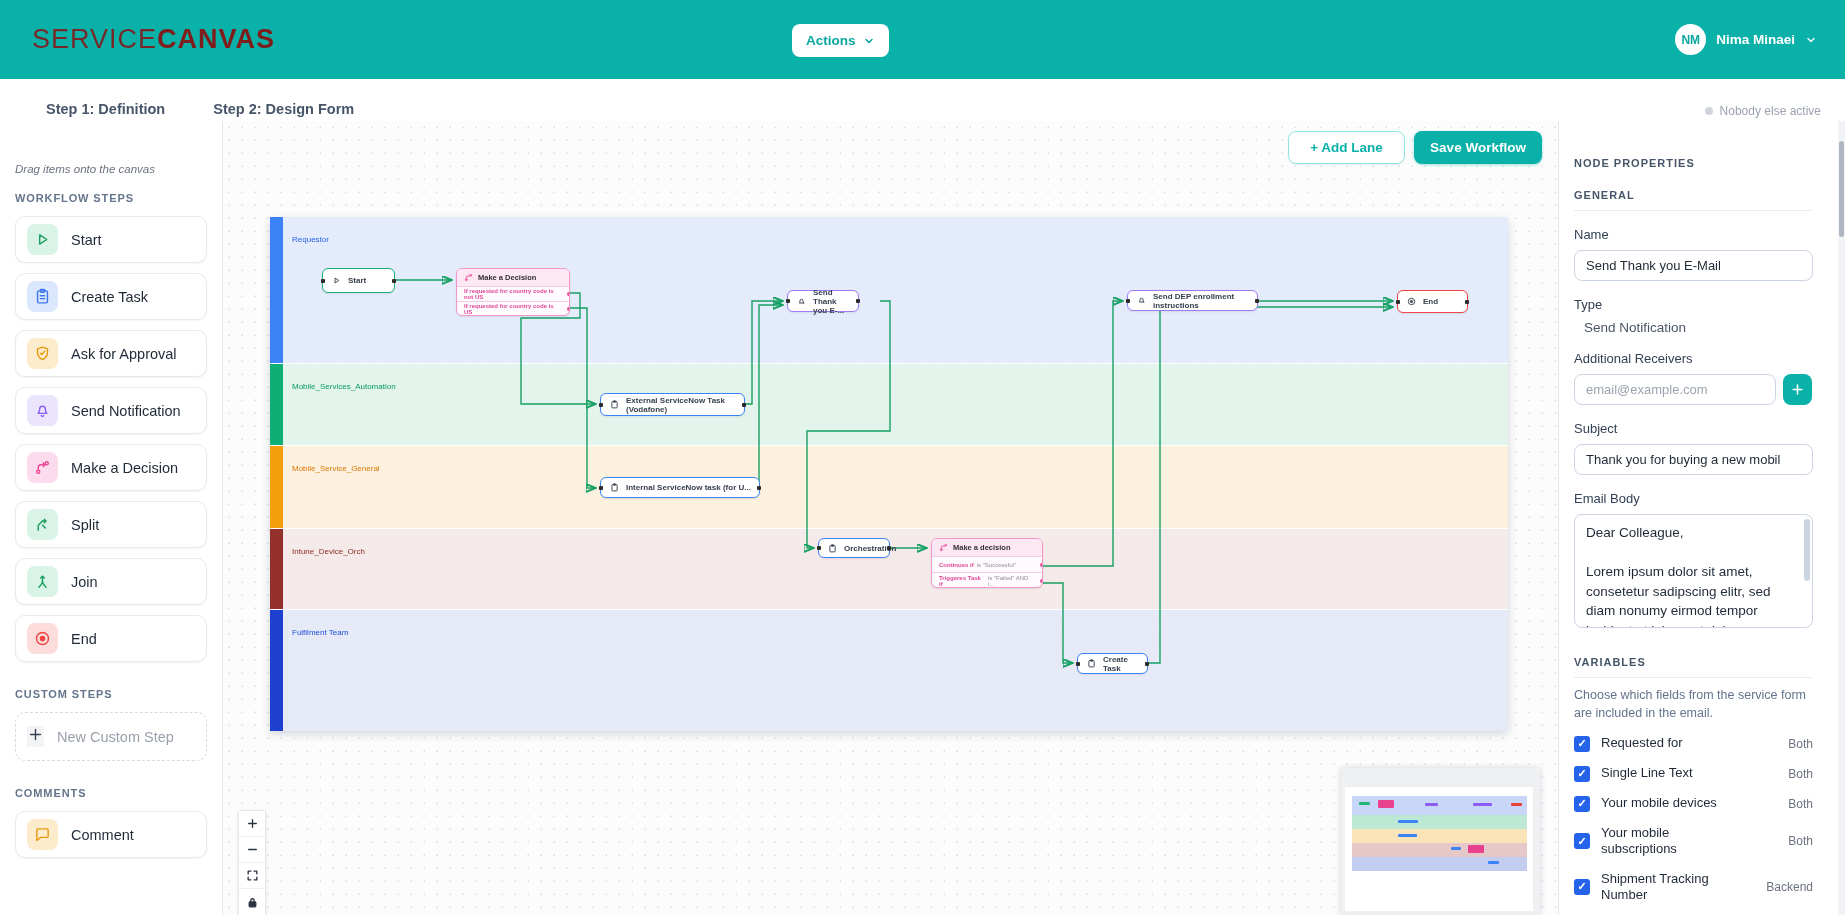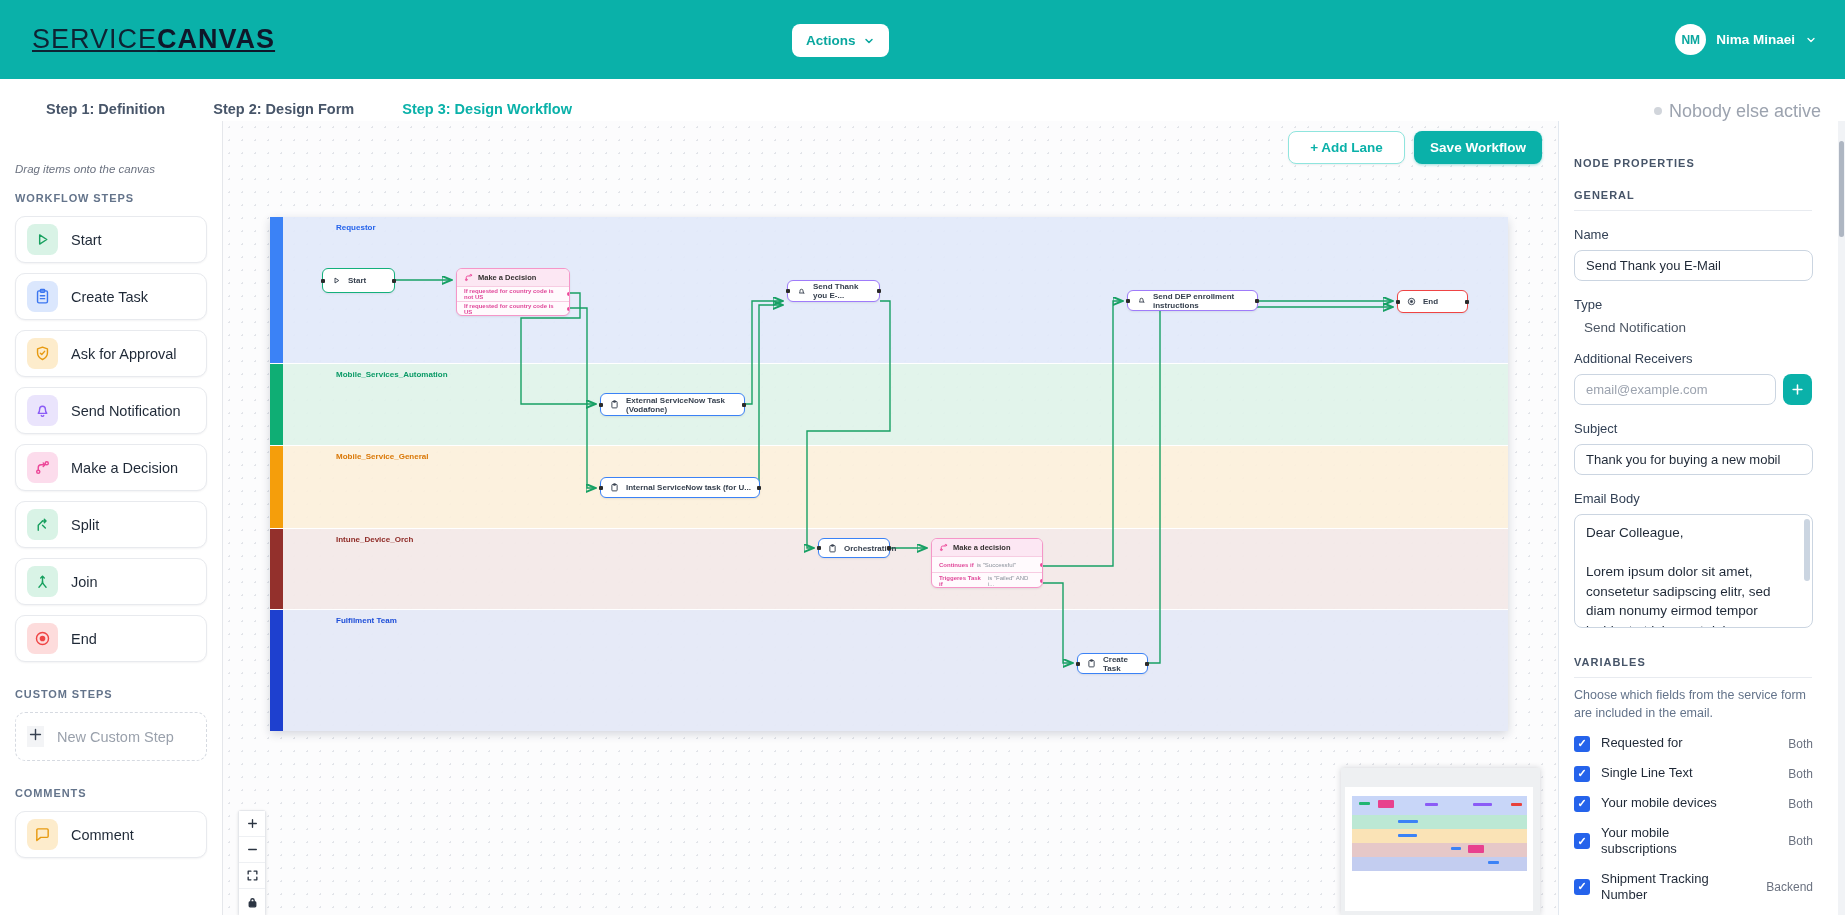--- a/index.html
+++ b/index.html
@@ -1,34 +1,34 @@
 <!DOCTYPE html>
 <html><head>
 <meta charset="utf-8">
 <style>
   * { box-sizing: border-box; margin: 0; padding: 0; }
   html,body { width:1845px; height:915px; overflow:hidden; }
   body { font-family:"Liberation Sans", sans-serif; background:#fff; position:relative; }
 
   
   .header { position:absolute; left:0; top:0; width:1845px; height:79px; background:#0ab1a9; display:flex; align-items:center; }
-  .brand { margin-left:32px; color:#0f172a; font-size:27px; letter-spacing:1px;text-decoration:underline; }
+  .brand { margin-left:32px; color:#7f1d1d; font-size:27px; letter-spacing:1px; }
   .brand .thin { font-weight:400; opacity:.92; }
   .brand .bold { font-weight:800; }
   .actions-btn { position:absolute; left:792px; top:24px; height:33px; padding:0 14px; background:#fff; border:none; border-radius:8px; color:#0aa79f; font-size:13.5px; font-weight:700; display:flex; align-items:center; gap:7px; cursor:pointer; font-family:inherit; }
   .user { position:absolute; right:28px; top:24px; display:flex; align-items:center; gap:10px; color:#fff; }
   .avatar { width:31px; height:31px; border-radius:50%; background:#fff; color:#0aa79f; font-size:12px; font-weight:700; display:flex; align-items:center; justify-content:center; }
   .user-name { font-size:13.5px; font-weight:600; }
   .chev { width:12px; height:12px; }
 
   
   .tabbar { position:absolute; left:0; top:90px; width:1845px; height:42px; background:#fff; border-bottom:1px solid #e7e9ee; display:flex; align-items:center; }
   .tab { height:42px; display:flex; align-items:center; padding:0 2px; margin-left:44px; font-size:14.5px; color:#475569; font-weight:600; border-bottom:3px solid transparent; cursor:pointer; }
   .tab.active { color:#0ab1a9; border-bottom-color:#0ab1a9; }
-  .presence { position:absolute; right:24px; top:0; height:42px; display:flex; align-items:center; gap:7px; color:#9ca3af; font-size:18px; }
+  .presence { position:absolute; right:24px; top:0; height:42px; display:flex; align-items:center; gap:7px; color:#9ca3af; font-size:12px; }
   .presence .dot { width:8px; height:8px; border-radius:50%; background:#d1d5db; }
 
   
   .sidebar { position:absolute; left:0; top:121px; width:223px; height:794px; background:#fff; border-right:1px solid #e5e7eb; padding:42px 15px 0 15px; }
   .hint { font-style:italic; color:#6b7280; font-size:11.5px; margin-bottom:17px; }
   .side-label { font-size:11px; font-weight:700; letter-spacing:.9px; color:#64748b; margin-bottom:12px; }
   .step-card { height:47px; background:#fff; border:1px solid #e8eaee; border-radius:10px; box-shadow:0 1px 2px rgba(16,24,40,.05); display:flex; align-items:center; gap:13px; padding:0 11px; margin-bottom:10px; cursor:grab; }
   .step-card .chip { width:31px; height:31px; border-radius:8px; display:flex; align-items:center; justify-content:center; flex:none; }
   .step-card .lbl { font-size:14.5px; color:#1f2937; font-weight:500; }
   .chip svg { width:17px; height:17px; }
@@ -45,21 +45,21 @@
 
   
   .canvas { position:absolute; left:223px; top:121px; width:1335px; height:794px; background-color:#fcfcfd; background-image:radial-gradient(#e2e4e9 1px, transparent 1px); background-size:13px 13px; overflow:hidden; }
   .canvas-btn { position:absolute; height:33px; border-radius:8px; font-size:13.5px; font-weight:700; font-family:inherit; cursor:pointer; }
   .add-lane { left:1065px; top:10px; width:117px; background:#fff; border:1px solid #8fe5de; color:#0ab1a9; box-shadow:0 1px 2px rgba(16,24,40,.06); }
   .save-wf { left:1191px; top:10px; width:128px; background:#0ab1a9; border:none; color:#fff; box-shadow:0 1px 3px rgba(10,177,169,.4); }
 
   .lanes { position:absolute; left:47px; top:96px; width:1238px; box-shadow:0 3px 10px rgba(30,40,70,.18); border-radius:2px; }
   .lane { position:relative; width:1238px; }
   .lane-bar { position:absolute; left:0; top:0; bottom:0; width:13px; }
-  .lane-lbl { position:absolute; left:22px; top:6px; font-size:8px; font-weight:700;margin-left:44px; }
+  .lane-lbl { position:absolute; left:22px; top:18px; font-size:8px; font-weight:400; }
   .lane1 { height:146px; background:rgba(226,233,250,.92); }
   .lane2 { height:82px;  background:rgba(223,243,233,.92); border-top:1px solid #fff; }
   .lane3 { height:83px;  background:rgba(252,240,219,.92); border-top:1px solid #fff; }
   .lane4 { height:81px;  background:rgba(243,233,232,.94); border-top:1px solid #fff; }
   .lane5 { height:122px; background:rgba(228,233,247,.94); border-top:1px solid #fff; }
 
   .edges { position:absolute; left:0; top:0; width:1335px; height:794px; pointer-events:none; }
   .edges path { fill:none; stroke:#17a064; stroke-width:1.4; }
 
   .node { position:absolute; background:#fff; border-radius:6px; display:flex; align-items:center; gap:5px; padding:0 7px; font-size:8px; font-weight:700; color:#37414f; cursor:pointer; box-shadow:0 1px 2px rgba(16,24,40,.08); }
@@ -134,21 +134,20 @@
     <span class="user-name">Nima Minaei</span>
     <svg class="chev" viewBox="0 0 24 24" fill="none" stroke="currentColor" stroke-width="2.5" stroke-linecap="round" stroke-linejoin="round">
         <path d="m6 9 6 6 6-6"></path>
       </svg>
   </div>
 </div>
 
 <div class="tabbar">
   <div class="tab">Step 1: Definition</div>
   <div class="tab">Step 2: Design Form</div>
-  <div class="tab active">Step 3: Design Workflow</div>
   <div class="presence">
     <span class="dot"></span>
     <span>Nobody else active</span>
   </div>
 </div>
 
 <aside class="sidebar">
   <div class="hint">Drag items onto the canvas</div>
   <div class="side-label">WORKFLOW STEPS</div>
 
@@ -315,21 +314,21 @@
     <div class="drow" style="height:15px">
       <span>If requested for country code is not US</span>
       <span class="pdot"></span>
     </div>
     <div class="drow" style="height:15px">
       <span>If requested for country code is US</span>
       <span class="pdot"></span>
     </div>
   </div>
 
-  <div class="node n-notif" style="left:564px;top:159px;width:93px;height:22px">
+  <div class="node n-notif" style="left:564px;top:169px;width:72px;height:22px">
     <span class="handle l"></span>
     <span class="nchip c-purple">
         <svg viewBox="0 0 24 24" fill="none" stroke="currentColor" stroke-width="2.5" stroke-linecap="round" stroke-linejoin="round">
           <path d="M18 16H6c1.3-1.3 2-2.6 2-6a4 4 0 1 1 8 0c0 3.4.7 4.7 2 6z"></path>
         </svg>
       </span>
     <span>Send Thank you E-...</span>
     <span class="handle r"></span>
   </div>
 

